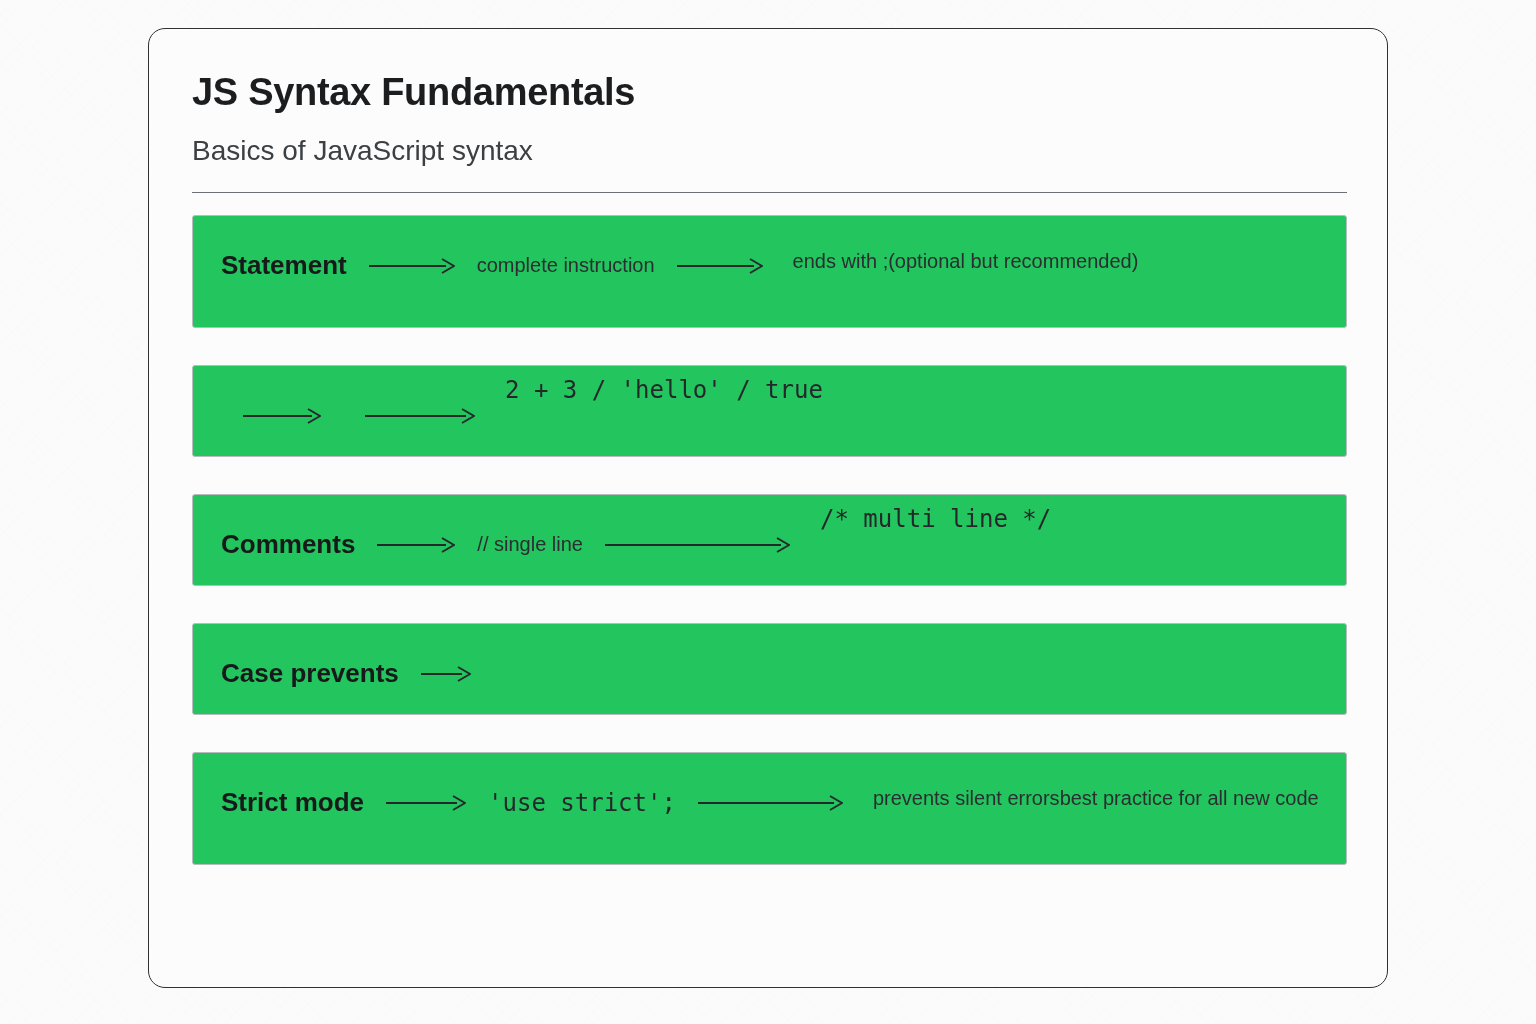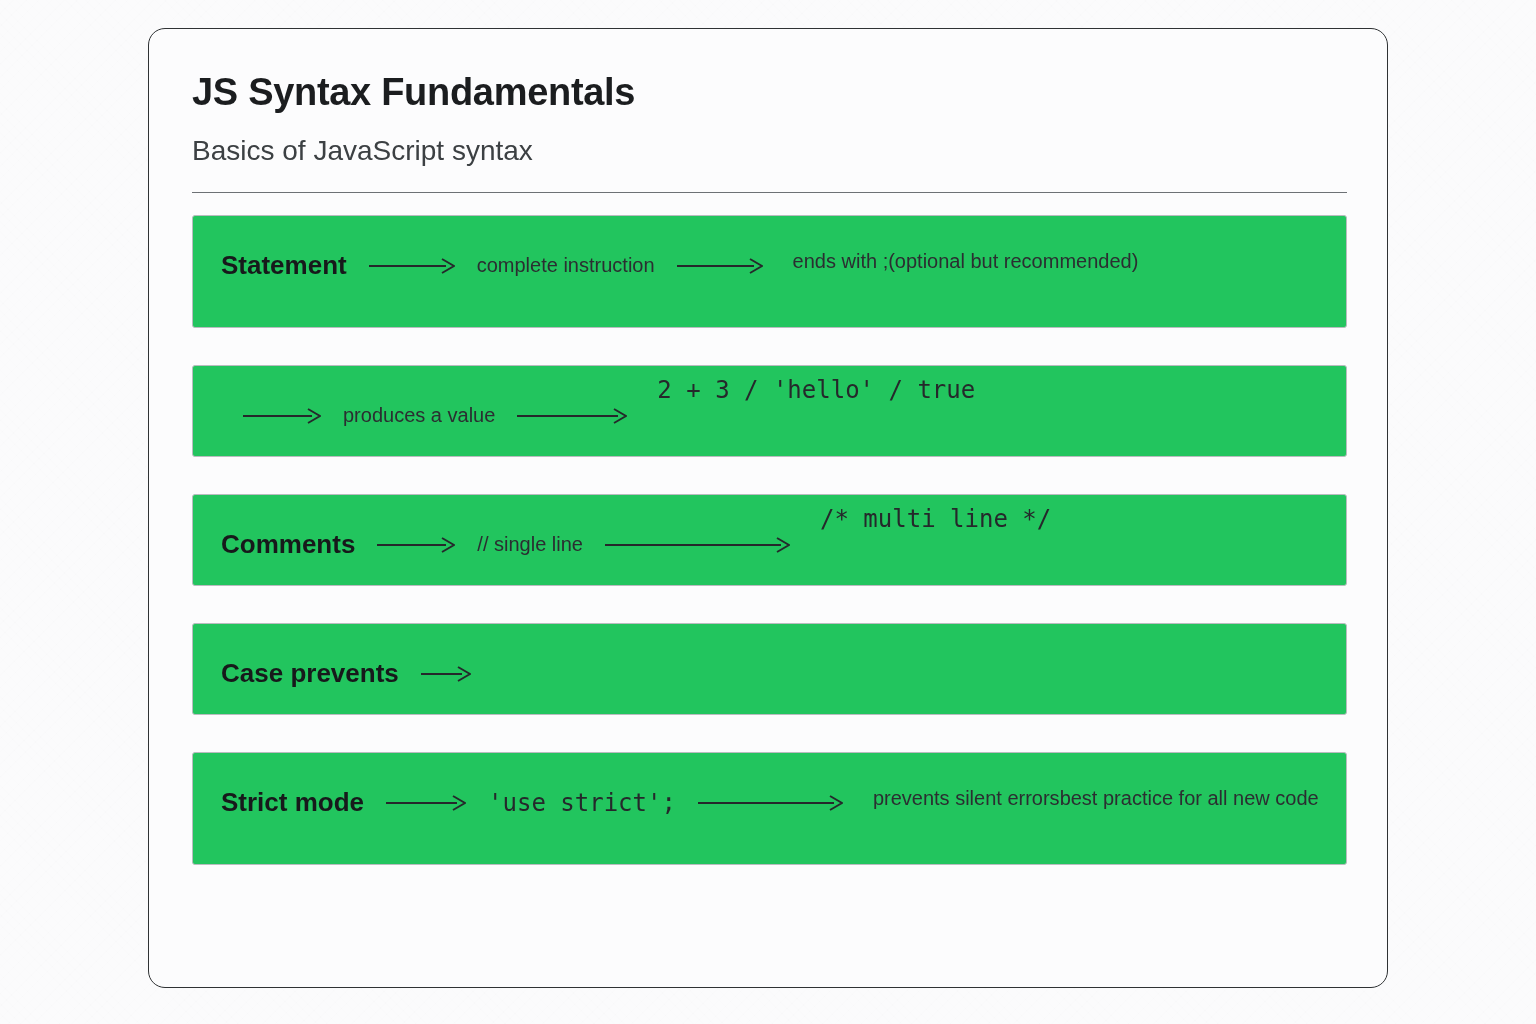--- a/index.html
+++ b/index.html
@@ -189,23 +189,20 @@
         <div class="row-box one-line">
           <div class="row-inner">
             <span class="sp-md"></span>
             <span class="arrow">
               <svg width="78" height="24" viewBox="0 0 78 24">
                 <line x1="0" y1="12" x2="69" y2="12" stroke="#25282b" stroke-width="1.9"></line>
                 <polyline points="65,5 77,12 65,19" fill="none" stroke="#25282b" stroke-width="1.9" stroke-linejoin="miter" stroke-linecap="butt"></polyline>
               </svg>
             </span>
             <span class="sp-md"></span>
-            <div class="cell">
-              <span class="plain">produces a value</span>
-            </div>
             <span class="sp-md"></span>
             <span class="arrow">
               <svg width="110" height="24" viewBox="0 0 110 24">
                 <line x1="0" y1="12" x2="101" y2="12" stroke="#25282b" stroke-width="1.9"></line>
                 <polyline points="97,5 109,12 97,19" fill="none" stroke="#25282b" stroke-width="1.9" stroke-linejoin="miter" stroke-linecap="butt"></polyline>
               </svg>
             </span>
             <span class="sp-lg"></span>
             <div class="stack">
               <div class="line mono">2 + 3 / 'hello' / true</div>

